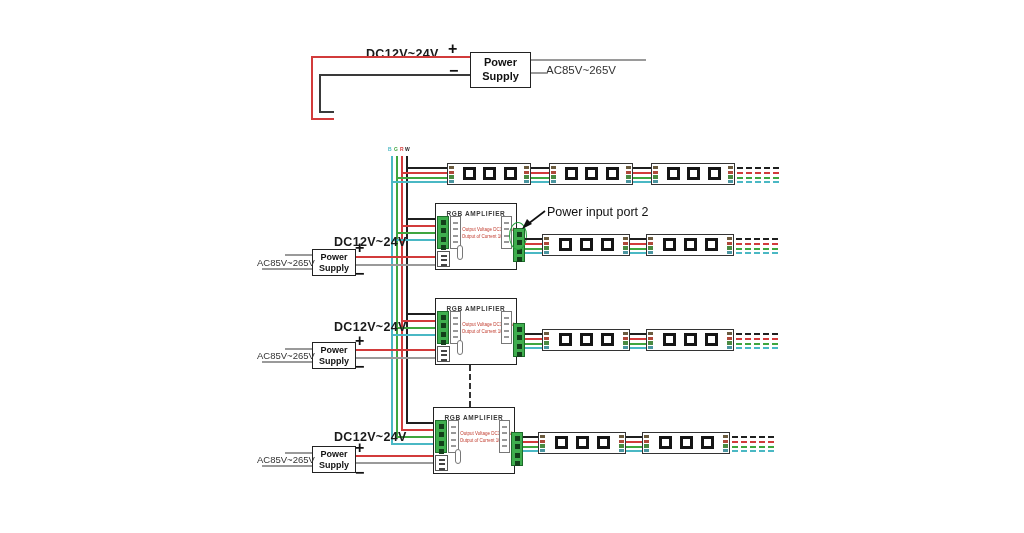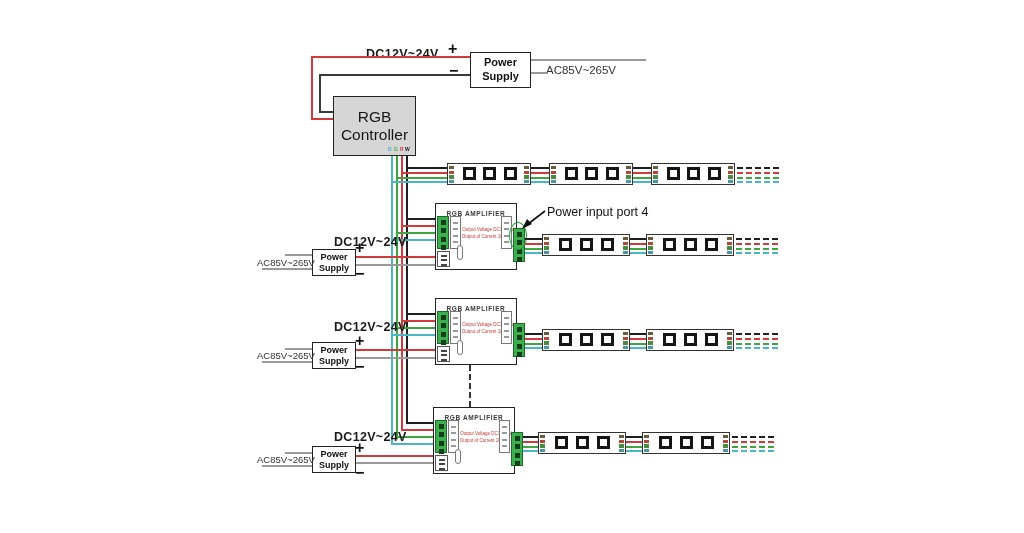--- a/index.html
+++ b/index.html
@@ -88,21 +88,20 @@
   <i class="w h r" style="left:311px;top:56px;width:159px"></i>
   <i class="w v r" style="left:311px;top:56px;height:64px"></i>
   <i class="w h r" style="left:311px;top:118px;width:23px"></i>
   <i class="w h d" style="left:319px;top:74px;width:151px"></i>
   <i class="w v d" style="left:319px;top:74px;height:39px"></i>
   <i class="w h d" style="left:319px;top:111px;width:15px"></i>
 
   <i class="w h y" style="left:531px;top:59px;width:115px"></i>
   <i class="w h y" style="left:531px;top:72px;width:16px"></i>
 
-  <div class="box ctrl">RGB Controller</div>
   <span class="pinlbl" style="left:388px;color:var(--wire-teal)">B</span>
   <span class="pinlbl" style="left:394px;color:var(--wire-green)">G</span>
   <span class="pinlbl" style="left:400px;color:var(--wire-red)">R</span>
   <span class="pinlbl" style="left:405px;color:var(--wire-black)">W</span>
 
   <i class="w v t" style="left:391px;top:156px;height:287px"></i>
   <i class="w v g" style="left:396px;top:156px;height:280px"></i>
   <i class="w v r" style="left:401px;top:156px;height:273px"></i>
   <i class="w v k" style="left:406px;top:156px;height:266px"></i>
 
@@ -224,21 +223,21 @@
         <i></i>
         <i></i>
       </div>
   </div>
 
   <div class="hl"></div>
   <svg class="arrow" width="32" height="24">
     <path d="M29 4 L12 17" stroke="#111" stroke-width="1.6" fill="none"></path>
     <path d="M6 22 L16 17 L11 12 Z" fill="#111"></path>
   </svg>
-  <span class="p2lbl">Power input port 4</span>
+  <span class="p2lbl">Power input port 2</span>
 
   <i class="w h k" style="left:525px;top:238px;width:17px"></i>
   <i class="w h r" style="left:525px;top:243px;width:17px"></i>
   <i class="w h g" style="left:525px;top:248px;width:17px"></i>
   <i class="w h t" style="left:525px;top:252px;width:17px"></i>
   <div class="strip" style="left:542px;top:234px;width:88px">
     <span class="pads pl">
         <i></i>
         <i></i>
         <i></i>

